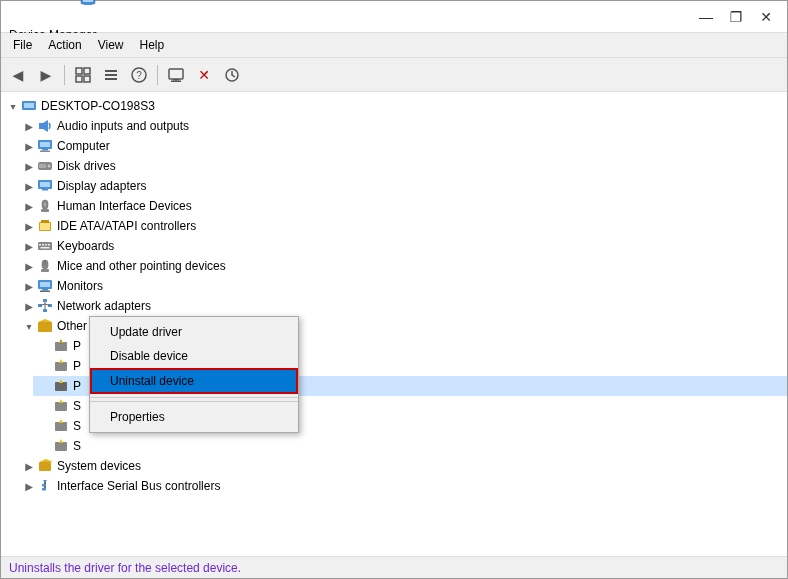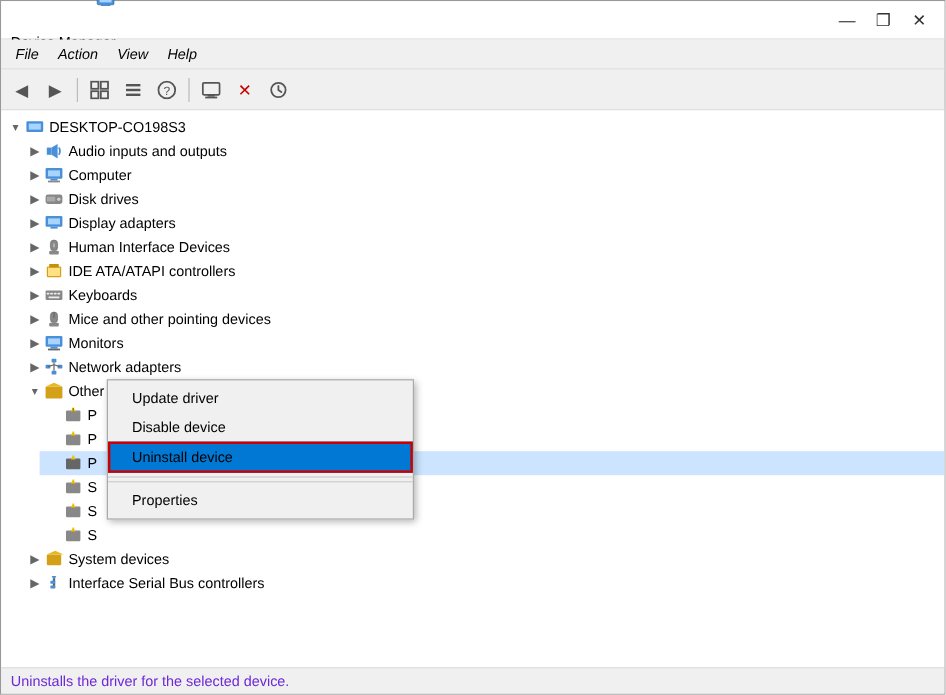--- a/index.html
+++ b/index.html
@@ -62,21 +62,20 @@
       display: flex;
       padding: 2px 4px;
       background: #f0f0f0;
       border-bottom: 1px solid #ddd;
     }
     .menu-item {
       padding: 3px 8px;
       cursor: pointer;
       font-size: 12px;
       color: #000;
-      font-style: italic;
     }
     .toolbar {
       display: flex;
       align-items: center;
       padding: 2px 4px;
       background: #f0f0f0;
       border-bottom: 1px solid #ddd;
       gap: 2px;
       height: 34px;
     }
@@ -146,21 +145,21 @@
       font-size: 12px;
     }
     .indent1 { margin-left: 16px; }
     .indent2 { margin-left: 32px; }
 
     
     .context-menu {
       position: absolute;
       left: 88px;
       top: 224px;
-      width: 256px;
+      width: 210px;
       background: #f0f0f0;
       border: 1px solid #aaa;
       box-shadow: 2px 2px 6px rgba(0,0,0,0.3);
       z-index: 100;
       padding: 3px 0;
     }
     .ctx-item {
       padding: 5px 20px;
       cursor: pointer;
       font-size: 12px;

